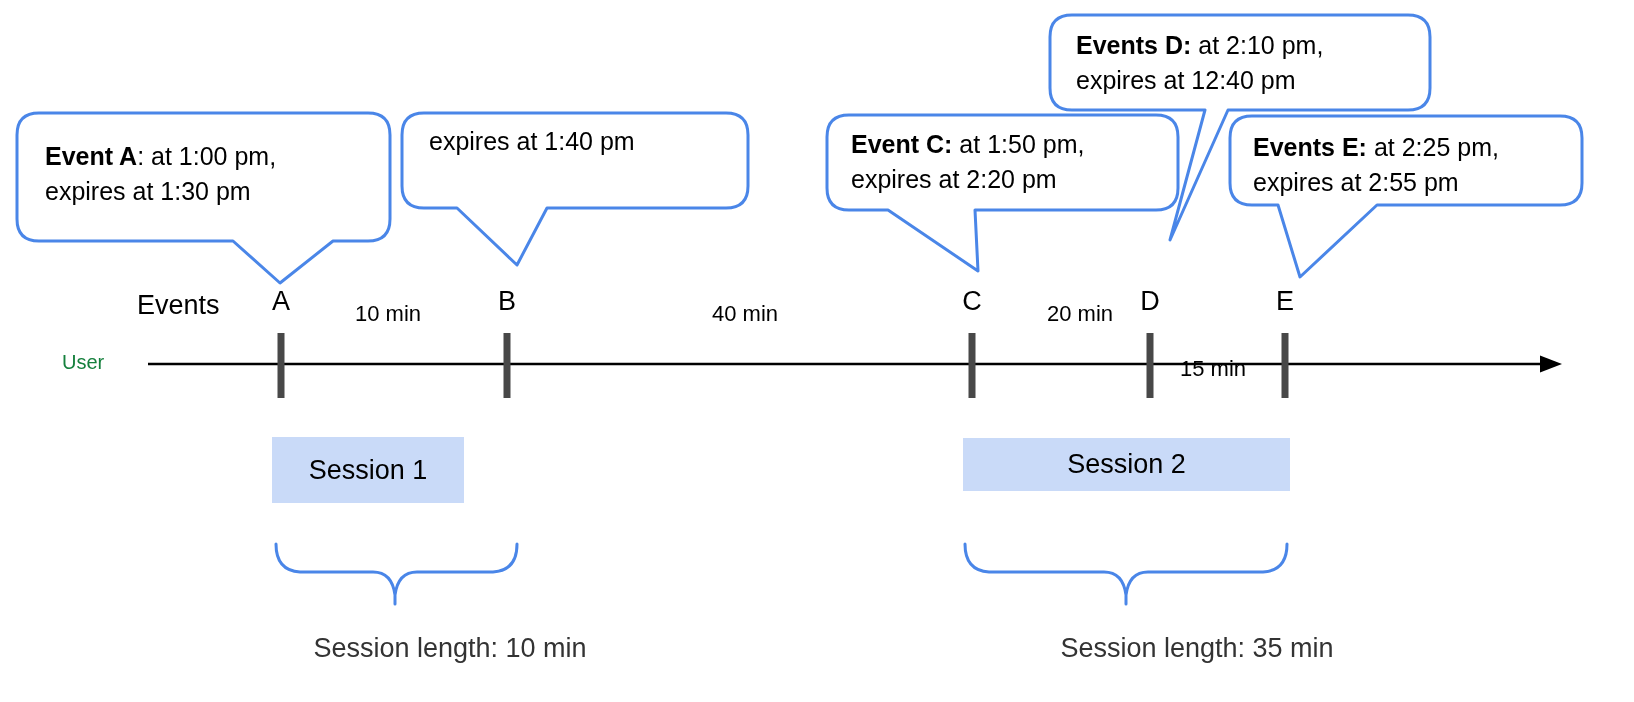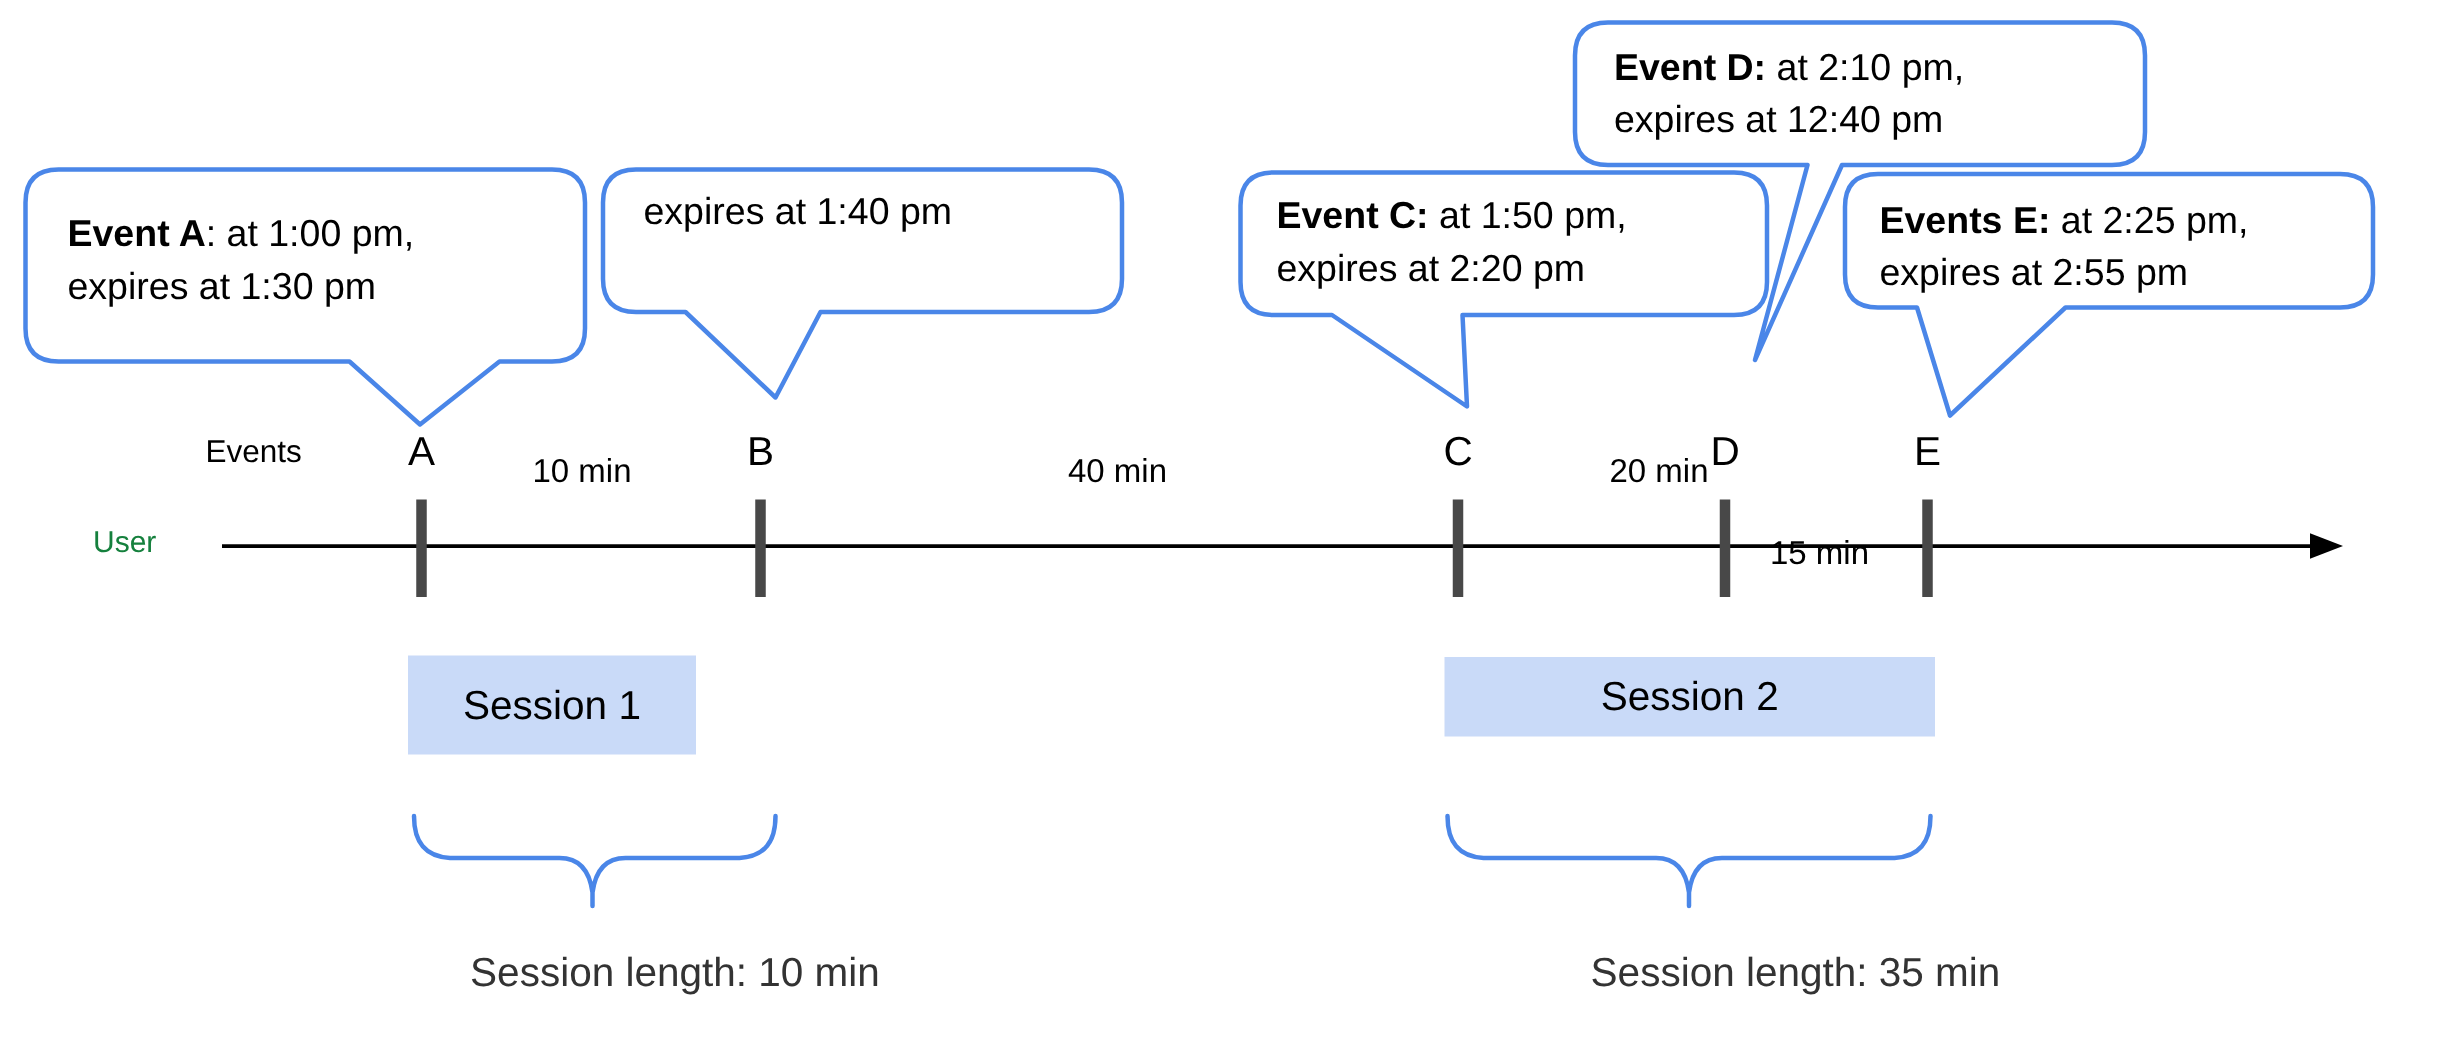--- a/index.html
+++ b/index.html
@@ -14,21 +14,21 @@
   svg.layer{position:absolute;left:0;top:0;}
   .bubble-path{fill:#ffffff;stroke:var(--bubble_border,#4a86e8);stroke-width:3;stroke-linejoin:round;}
   .timeline-line{stroke:var(--timeline,#000);stroke-width:2.5;}
   .arrow-head{fill:var(--timeline,#000);}
   .tick{fill:var(--tick,#484848);}
   .brace-path{fill:none;stroke:var(--brace,#4a86e8);stroke-width:3;stroke-linecap:round;}
   .bubble-text{position:absolute;font-size:25px;line-height:35px;white-space:nowrap;color:#000;}
   .bubble-text .b{font-weight:bold;}
   .letter-label{position:absolute;width:60px;text-align:center;font-size:27px;color:#000;}
   .min-label{position:absolute;width:100px;text-align:center;font-size:22px;color:#000;}
-  .events-label{position:absolute;left:137px;top:290px;font-size:21px;color:#000;}
+  .events-label{position:absolute;left:137px;top:290px;font-size:27px;color:#000;}
   .user-label{position:absolute;left:62px;top:351px;font-size:20px;color:#15803d;}
   .session-box{
     position:absolute;background:var(--session_fill,#c9daf8);
     display:flex;align-items:center;justify-content:center;
     font-size:27px;color:#000;
   }
   .caption{position:absolute;width:420px;top:633px;text-align:center;font-size:27px;color:var(--caption_text,#333);}
 </style>
 </head>
 <body>
@@ -61,40 +61,40 @@
     <div>expires at 1:30 pm</div>
   </div>
   <div class="bubble-text" style="left:429px;top:124px;">
     <div>expires at 1:40 pm</div>
   </div>
   <div class="bubble-text" style="left:851px;top:127px;">
     <div><span class="b">Event C:</span><span> at 1:50 pm,</span></div>
     <div>expires at 2:20 pm</div>
   </div>
   <div class="bubble-text" style="left:1076px;top:28px;">
-    <div><span class="b">Event D:</span><span> at 2:10 pm,</span></div>
+    <div><span class="b">Events D:</span><span> at 2:10 pm,</span></div>
     <div>expires at 12:40 pm</div>
   </div>
   <div class="bubble-text" style="left:1253px;top:130px;">
     <div><span class="b">Events E:</span><span> at 2:25 pm,</span></div>
     <div>expires at 2:55 pm</div>
   </div>
 
   <div class="events-label">Events</div>
   <div class="user-label">User</div>
 
   <div class="letter-label" style="left:251px;top:286px;">A</div>
   <div class="letter-label" style="left:477px;top:286px;">B</div>
   <div class="letter-label" style="left:942px;top:286px;">C</div>
   <div class="letter-label" style="left:1120px;top:286px;">D</div>
   <div class="letter-label" style="left:1255px;top:286px;">E</div>
 
   <div class="min-label" style="left:338px;top:301px;">10 min</div>
   <div class="min-label" style="left:695px;top:301px;">40 min</div>
-  <div class="min-label" style="left:1056px;top:301px;">20 min</div>
+  <div class="min-label" style="left:1030px;top:301px;">20 min</div>
   <div class="min-label" style="left:1163px;top:312px;margin-top:44px;">15 min</div>
 
   <div class="session-box" style="left:272px;top:437px;width:192px;height:66px;">
     <span>Session 1</span>
   </div>
   <div class="session-box" style="left:963px;top:438px;width:327px;height:53px;">
     <span>Session 2</span>
   </div>
 
   <div class="caption" style="left:240px;">Session length: 10 min</div>

